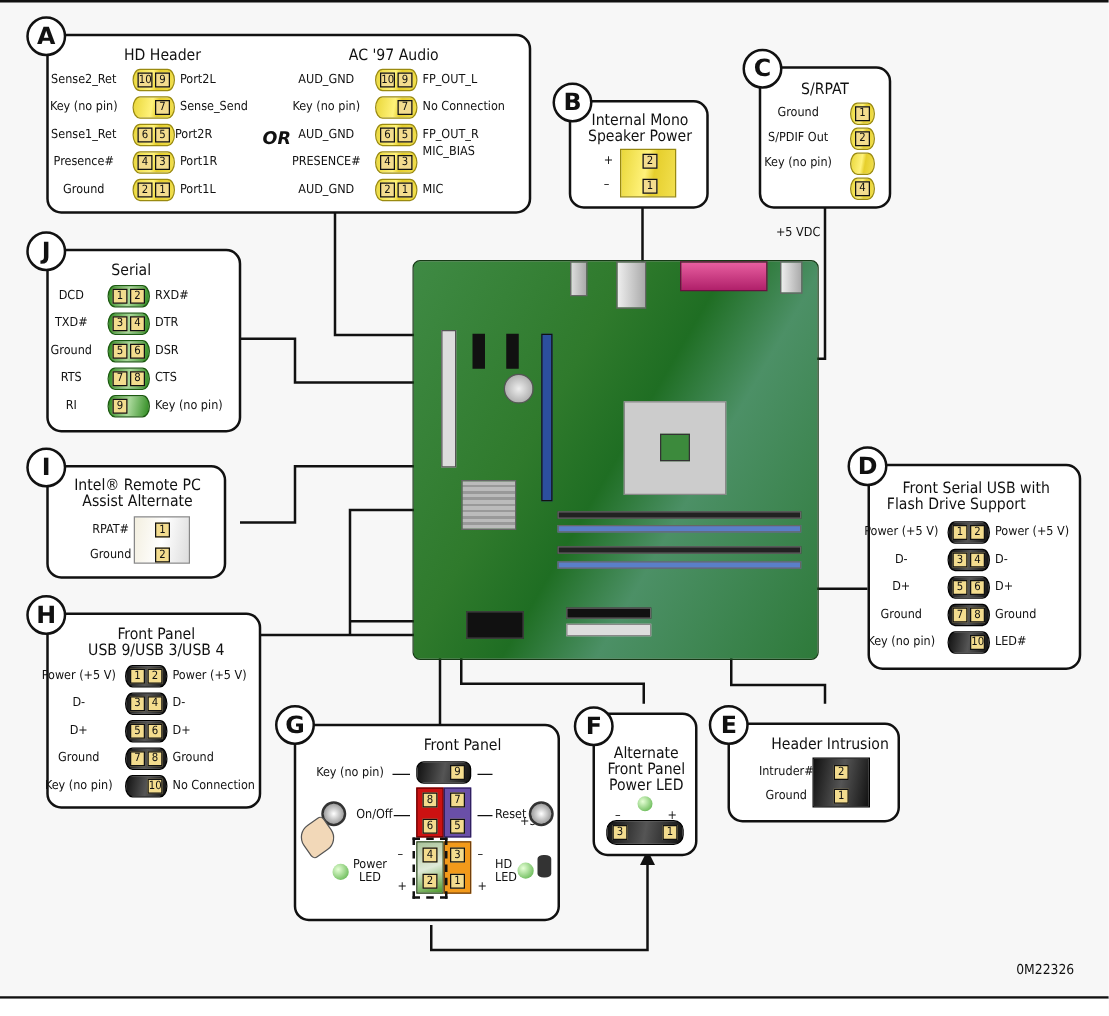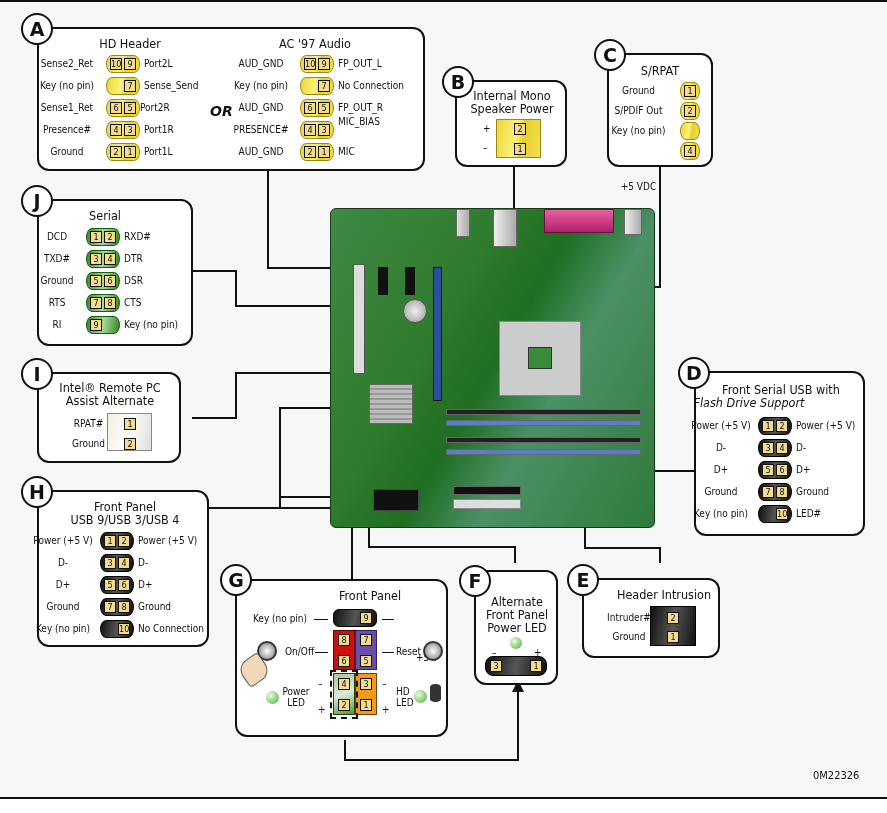--- a/index.html
+++ b/index.html
@@ -237,21 +237,21 @@
     <div class="lbl" style="left:138px;top:601px;">Ground</div>
     <div class="row k" style="left:100px;top:620px;width:34px;height:18px;"></div>
     <div class="lbl r" style="left:30px;top:623px;width:66px;">Key (no pin)</div>
     <div class="pin" style="left:118px;top:623px;">10</div>
     <div class="lbl" style="left:138px;top:623px;">No Connection</div>
   </div>
 
 <div class="panel" style="left:694px;top:371px;width:171px;height:165px;"></div>
 <div class="badge" style="left:678px;top:357px;">D</div>
 <div class="ptitle" style="left:700px;top:383px;width:162px;">Front Serial USB with</div>
-<div class="ptitle" style="left:668px;top:396px;width:162px;font-style:italic;">Flash Drive Support</div>
+<div class="ptitle" style="left:684px;top:396px;width:162px;">Flash Drive Support</div>
 <div id="d-rows">
     <div class="row k" style="left:758px;top:417px;width:34px;height:18px;"></div>
     <div class="lbl r" style="left:688px;top:420px;width:66px;">Power (+5 V)</div>
     <div class="pin" style="left:762px;top:420px;">1</div>
     <div class="pin" style="left:776px;top:420px;">2</div>
     <div class="lbl" style="left:796px;top:420px;">Power (+5 V)</div>
     <div class="row k" style="left:758px;top:439px;width:34px;height:18px;"></div>
     <div class="lbl r" style="left:688px;top:442px;width:66px;">D-</div>
     <div class="pin" style="left:762px;top:442px;">3</div>
     <div class="pin" style="left:776px;top:442px;">4</div>

